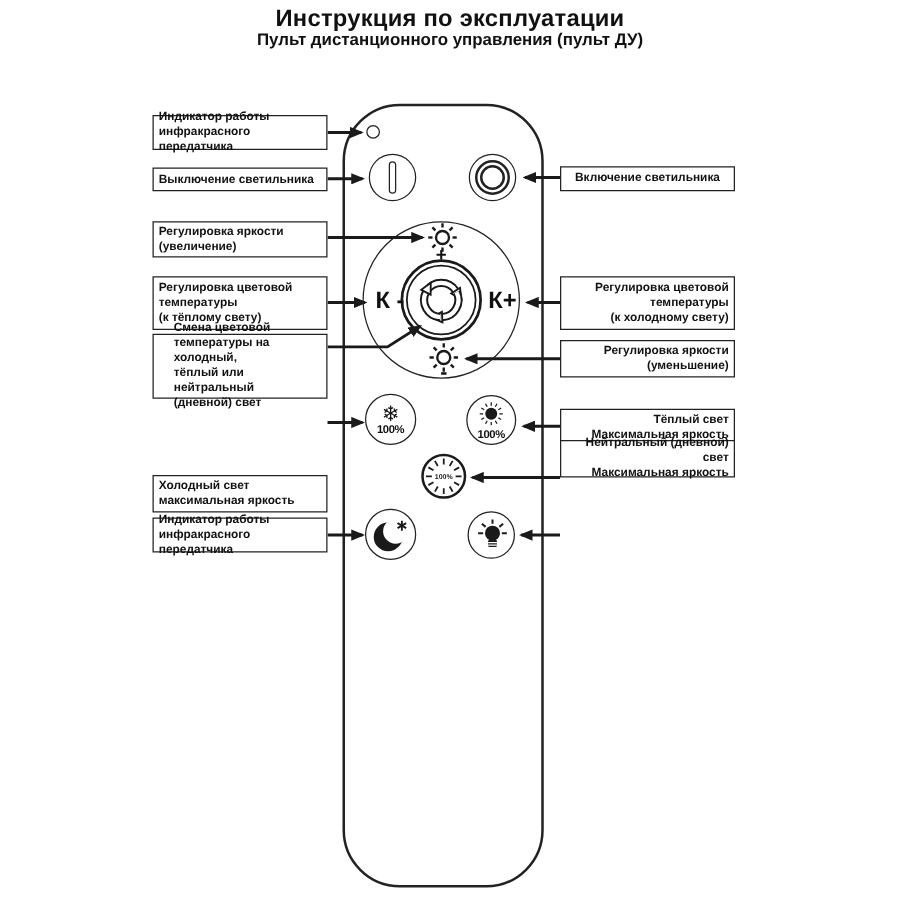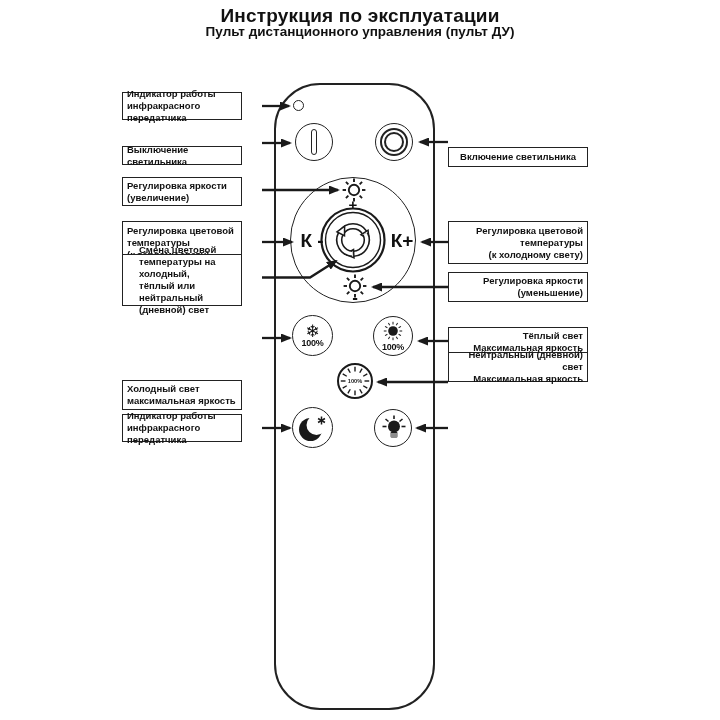--- a/index.html
+++ b/index.html
@@ -5,21 +5,21 @@
   html,body{margin:0;padding:0;background:#fff;}
   .page{position:relative;width:720px;height:720px;background:#fff;overflow:hidden;
         font-family:"Liberation Sans",sans-serif;color:#111;}
   .title{position:absolute;left:0;top:5px;width:720px;text-align:center;
          font-size:19px;font-weight:bold;letter-spacing:0.2px;}
   .subtitle{position:absolute;left:0;top:24px;width:720px;text-align:center;
          font-size:13.5px;font-weight:bold;}
   .label-box{position:absolute;box-sizing:border-box;border:1.7px solid #222;background:#fff;
          font-size:9.5px;font-weight:bold;line-height:12px;padding:2px 4px;
          white-space:pre-line;display:flex;flex-direction:column;justify-content:center;z-index:7;}
-  .lb-left{left:122px;width:120px;text-align:left;}
+  .lb-left{left:122px;width:140px;text-align:left;}
   .lb-right{left:448px;width:140px;text-align:right;}
   .lb-center{text-align:center;}
   .remote{position:absolute;box-sizing:border-box;left:274px;top:83px;width:161px;height:627px;
          border:2px solid #222;border-radius:46px;background:#fff;z-index:1;}
   .circle{position:absolute;box-sizing:border-box;border-radius:50%;background:#fff;z-index:3;}
   .led{left:293px;top:100px;width:11px;height:11px;border:1.6px solid #222;}
   .btn-poweroff{left:295px;top:123px;width:38px;height:38px;border:1.8px solid #222;
          display:flex;align-items:center;justify-content:center;}
   .poweroff-bar{box-sizing:border-box;width:6px;height:26px;border:1.5px solid #222;border-radius:3px;background:#fff;}
   .btn-poweron{left:375px;top:123px;width:38px;height:38px;border:1.8px solid #222;
@@ -196,36 +196,36 @@
         <line x1="26.5" y1="16.5" x2="30.5" y2="16.5"></line>
         <line x1="10.5" y1="9" x2="13.5" y2="11.5"></line>
         <line x1="27.5" y1="9" x2="24.5" y2="11.5"></line>
         <line x1="19" y1="5.5" x2="19" y2="9"></line>
       </g>
     </svg>
   </div>
 
   <div class="label-box lb-left" style="top:92px;height:28px;">Индикатор работы
 инфракрасного передатчика</div>
-  <div class="label-box lb-left" style="top:146px;height:19px;">Выключение светильника</div>
+  <div class="label-box lb-left" style="top:134px;height:19px;">Выключение светильника</div>
   <div class="label-box lb-left" style="top:177px;height:29px;">Регулировка яркости
 (увеличение)</div>
   <div class="label-box lb-left" style="top:221px;height:43px;">Регулировка цветовой
 температуры
 (к тёплому свету)</div>
-  <div class="label-box lb-left" style="top:254px;height:52px;padding-left:16px;">Смена цветовой
+  <div class="label-box lb-left" style="top:267px;height:52px;padding-left:16px;">Смена цветовой
 температуры на холодный,
 тёплый или нейтральный
 (дневной) свет</div>
   <div class="label-box lb-left" style="top:340px;height:30px;margin-top:40px;">Холодный свет
 максимальная яркость</div>
   <div class="label-box lb-left" style="top:414px;height:28px;">Индикатор работы
 инфракрасного передатчика</div>
 
-  <div class="label-box lb-right lb-center" style="top:147px;height:20px;">Включение светильника</div>
+  <div class="label-box lb-right lb-center" style="top:133px;height:20px;">Включение светильника</div>
   <div class="label-box lb-right" style="top:221px;height:43px;">Регулировка цветовой
 температуры
 (к холодному свету)</div>
   <div class="label-box lb-right" style="top:272px;height:30px;">Регулировка яркости
 (уменьшение)</div>
   <div class="label-box lb-right" style="top:327px;height:30px;">Тёплый свет
 Максимальная яркость</div>
   <div class="label-box lb-right" style="top:352px;height:30px;">Нейтральный (дневной) свет
 Максимальная яркость</div>
 

